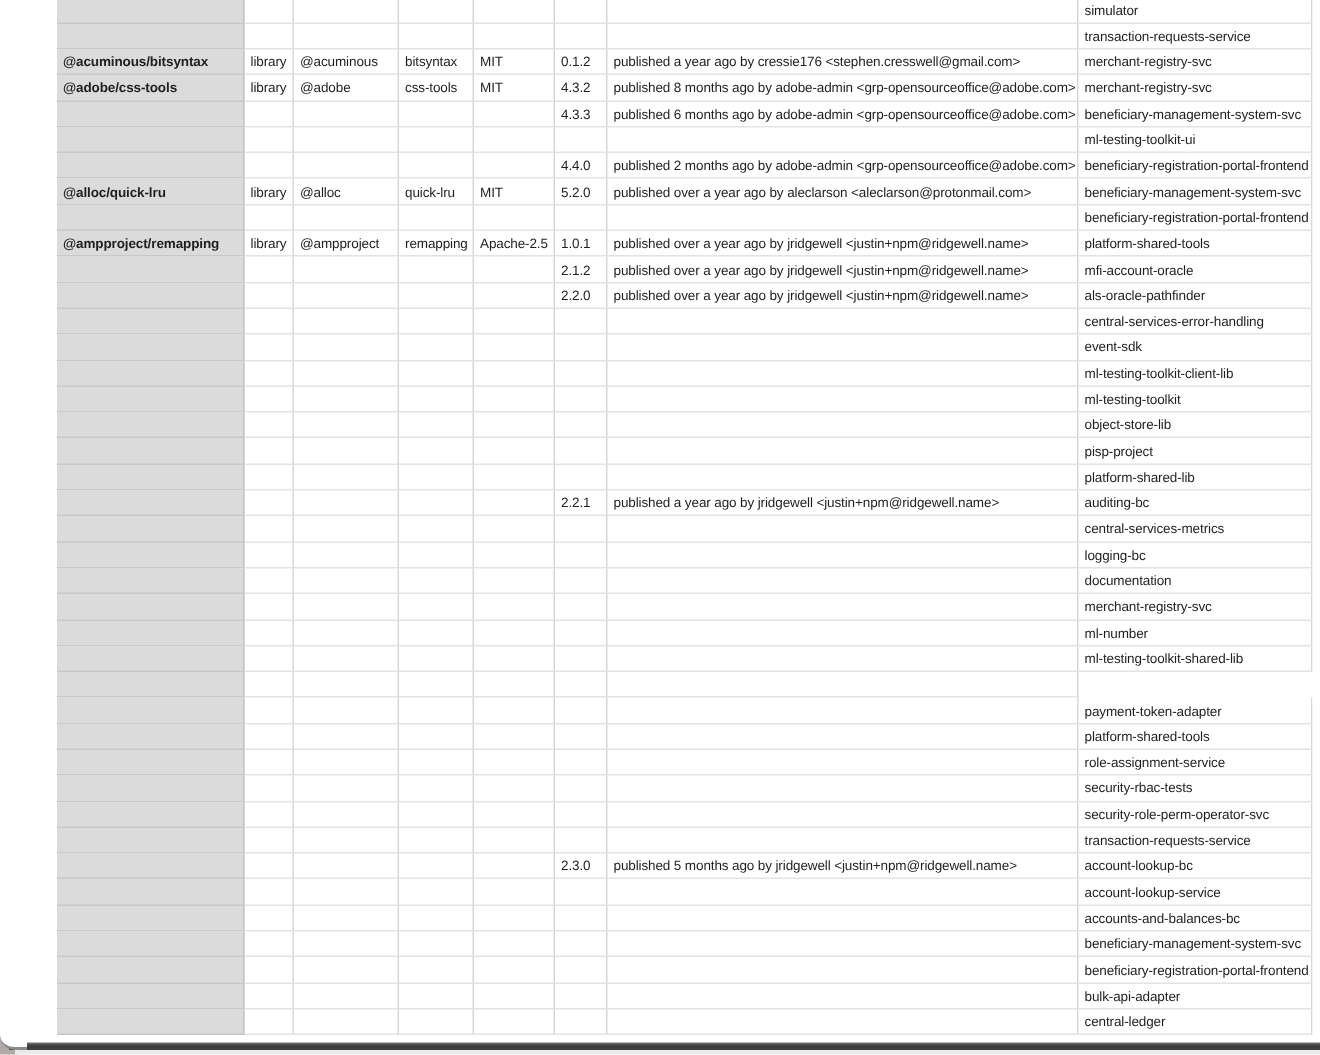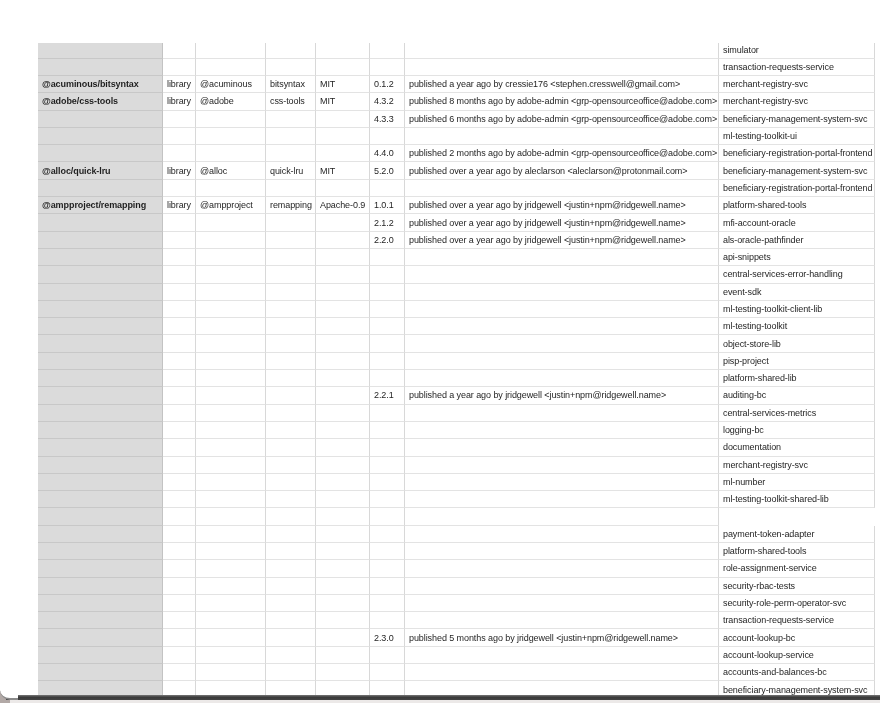--- a/index.html
+++ b/index.html
@@ -11,21 +11,21 @@
   
   .table-wrap{
     position:absolute;left:38px;top:0;width:837px;height:703px;
     overflow:hidden;z-index:1;
   }
   .row{
     display:grid;
     grid-template-columns:125px 33px 70px 50px 54px 35px 314px 156px;
     height:17.3px;
   }
-  .row.first{height:15.7px;margin-top:43px;}
+  .row.first{height:15.7px;}
   .cell{
     box-sizing:border-box;
     border-right:1px solid #d8d8d8;
     border-bottom:1px solid #e3e3e3;
     padding:0 4px;
     display:flex;align-items:center;
     white-space:nowrap;overflow:hidden;
     font-size:9px;letter-spacing:-0.08px;color:#1f1f1f;
   }
   .c-pkg{
@@ -196,21 +196,21 @@
         <span class="pub-suffix"></span>
       </div>
       <div class="cell c-service">beneficiary-registration-portal-frontend</div>
     </div>
 
     <div class="row">
       <div class="cell c-pkg">@ampproject/remapping</div>
       <div class="cell c-type">library</div>
       <div class="cell c-scope">@ampproject</div>
       <div class="cell c-name">remapping</div>
-      <div class="cell c-license">Apache-0.9</div>
+      <div class="cell c-license">Apache-2.5</div>
       <div class="cell c-version">1.0.1</div>
       <div class="cell c-pub">
         <span class="pub-prefix">published over a year ago by jridgewell &lt;</span>
         <span class="pub-email">justin+npm@ridgewell.name</span>
         <span class="pub-suffix">&gt;</span>
       </div>
       <div class="cell c-service">platform-shared-tools</div>
     </div>
 
     <div class="row">
@@ -236,34 +236,20 @@
       <div class="cell c-license"></div>
       <div class="cell c-version">2.2.0</div>
       <div class="cell c-pub">
         <span class="pub-prefix">published over a year ago by jridgewell &lt;</span>
         <span class="pub-email">justin+npm@ridgewell.name</span>
         <span class="pub-suffix">&gt;</span>
       </div>
       <div class="cell c-service">als-oracle-pathfinder</div>
     </div>
 
-    <div class="row">
-      <div class="cell c-pkg"></div>
-      <div class="cell c-type"></div>
-      <div class="cell c-scope"></div>
-      <div class="cell c-name"></div>
-      <div class="cell c-license"></div>
-      <div class="cell c-version"></div>
-      <div class="cell c-pub">
-        <span class="pub-prefix"></span>
-        <span class="pub-email"></span>
-        <span class="pub-suffix"></span>
-      </div>
-      <div class="cell c-service">api-snippets</div>
-    </div>
 
     <div class="row">
       <div class="cell c-pkg"></div>
       <div class="cell c-type"></div>
       <div class="cell c-scope"></div>
       <div class="cell c-name"></div>
       <div class="cell c-license"></div>
       <div class="cell c-version"></div>
       <div class="cell c-pub">
         <span class="pub-prefix"></span>

